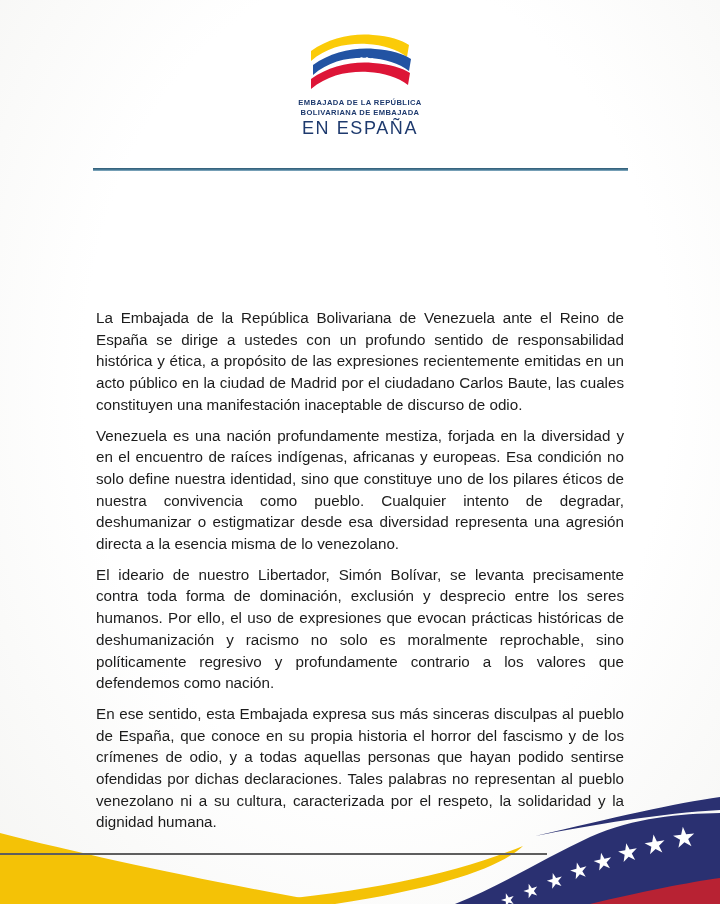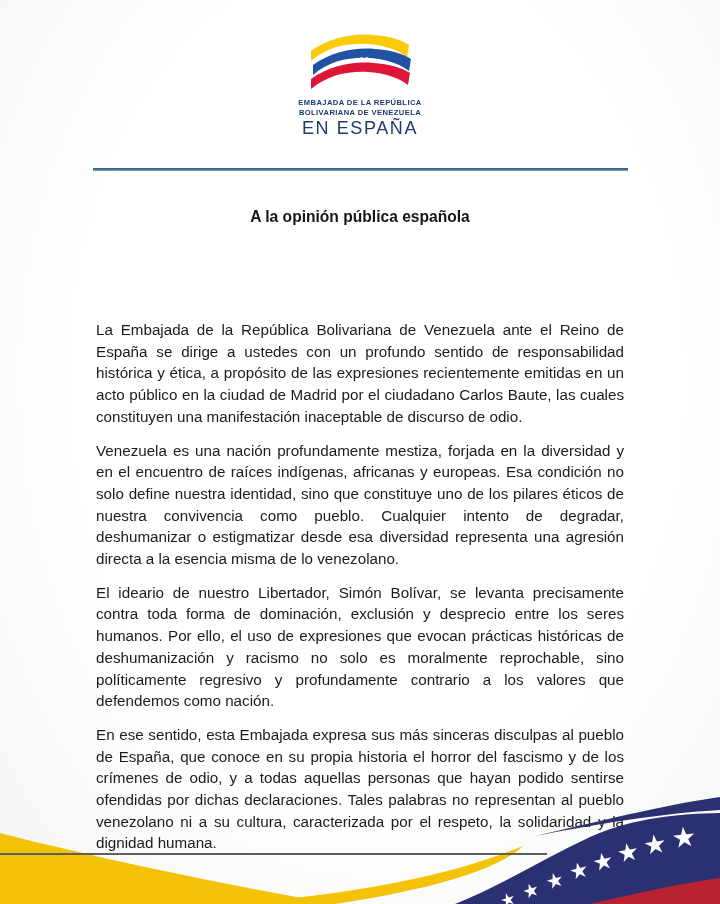--- a/index.html
+++ b/index.html
@@ -43,21 +43,21 @@
     color:#161616;font-weight:bold;font-size:15.6px;
   }
   .title .t1{margin:0;}
   .title .t2{margin:16px 0 0 0;}
   
   .letter{
     position:absolute;top:307px;left:96px;width:528px;
     color:#1c1c1c;font-size:15.2px;line-height:21.7px;
     text-align:justify;
   }
-  .letter p{margin:12px 0 9px 0;}
+  .letter p{margin:0 0 9px 0;}
   
   .footer-art{position:absolute;left:0;bottom:0;width:720px;height:114px;pointer-events:none;}
   .band-yellow{fill:var(--band-yellow);}
   .band-blue{fill:var(--band-blue);}
   .band-red{fill:var(--band-red);}
   .band-line{stroke:var(--line-gray);stroke-width:1.8;}
   .star{fill:#ffffff;}
 </style>
 </head>
 <body>
@@ -75,29 +75,28 @@
         <circle class="star" cx="56.5" cy="28.6" r="1.4"></circle>
         <circle class="star" cx="62" cy="28.6" r="1.4"></circle>
         <circle class="star" cx="67.2" cy="29.6" r="1.4"></circle>
         <circle class="star" cx="72" cy="31.6" r="1.4"></circle>
         <circle class="star" cx="76.2" cy="34.4" r="1.4"></circle>
       </g>
       <path class="flag-red" d="M6,49 C24,36 48,31 68,33 C84,34 98,38 105,43 L103,55 C93,47 79,43 63,42 C43,41 23,45 6,59 Z"></path>
     </svg>
     <div class="logo-org">
       <div>EMBAJADA DE LA REPÚBLICA</div>
-      <div>BOLIVARIANA DE VENEZUELA</div>
+      <div>BOLIVARIANA DE EMBAJADA</div>
     </div>
     <div class="logo-country">EN ESPAÑA</div>
   </div>
 
   <div class="divider"></div>
 
   <div class="title">
-    <p class="t1">A la opinión pública española</p>
   </div>
 
   <div class="letter">
     <p>La Embajada de la República Bolivariana de Venezuela ante el Reino de España se dirige a ustedes con un profundo sentido de responsabilidad histórica y ética, a propósito de las expresiones recientemente emitidas en un acto público en la ciudad de Madrid por el ciudadano Carlos Baute, las cuales constituyen una manifestación inaceptable de discurso de odio.</p>
     <p>Venezuela es una nación profundamente mestiza, forjada en la diversidad y en el encuentro de raíces indígenas, africanas y europeas. Esa condición no solo define nuestra identidad, sino que constituye uno de los pilares éticos de nuestra convivencia como pueblo. Cualquier intento de degradar, deshumanizar o estigmatizar desde esa diversidad representa una agresión directa a la esencia misma de lo venezolano.</p>
     <p>El ideario de nuestro Libertador, Simón Bolívar, se levanta precisamente contra toda forma de dominación, exclusión y desprecio entre los seres humanos. Por ello, el uso de expresiones que evocan prácticas históricas de deshumanización y racismo no solo es moralmente reprochable, sino políticamente regresivo y profundamente contrario a los valores que defendemos como nación.</p>
     <p>En ese sentido, esta Embajada expresa sus más sinceras disculpas al pueblo de España, que conoce en su propia historia el horror del fascismo y de los crímenes de odio, y a todas aquellas personas que hayan podido sentirse ofendidas por dichas declaraciones. Tales palabras no representan al pueblo venezolano ni a su cultura, caracterizada por el respeto, la solidaridad y la dignidad humana.</p>
   </div>
 
   <svg class="footer-art" viewBox="0 0 720 114" preserveAspectRatio="none" aria-hidden="true">

